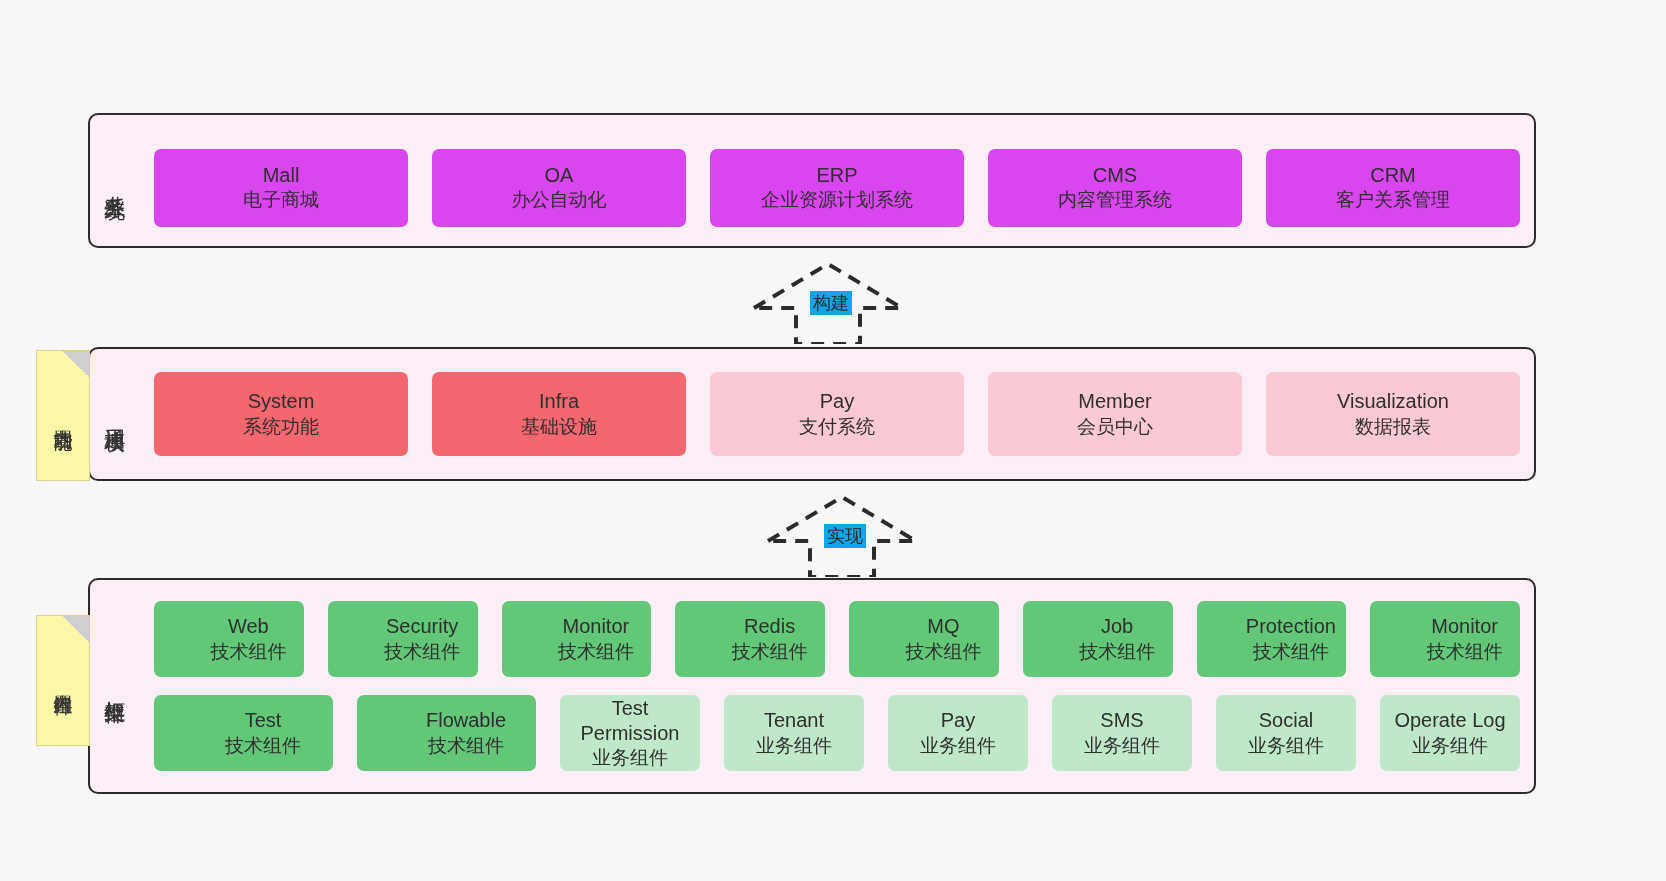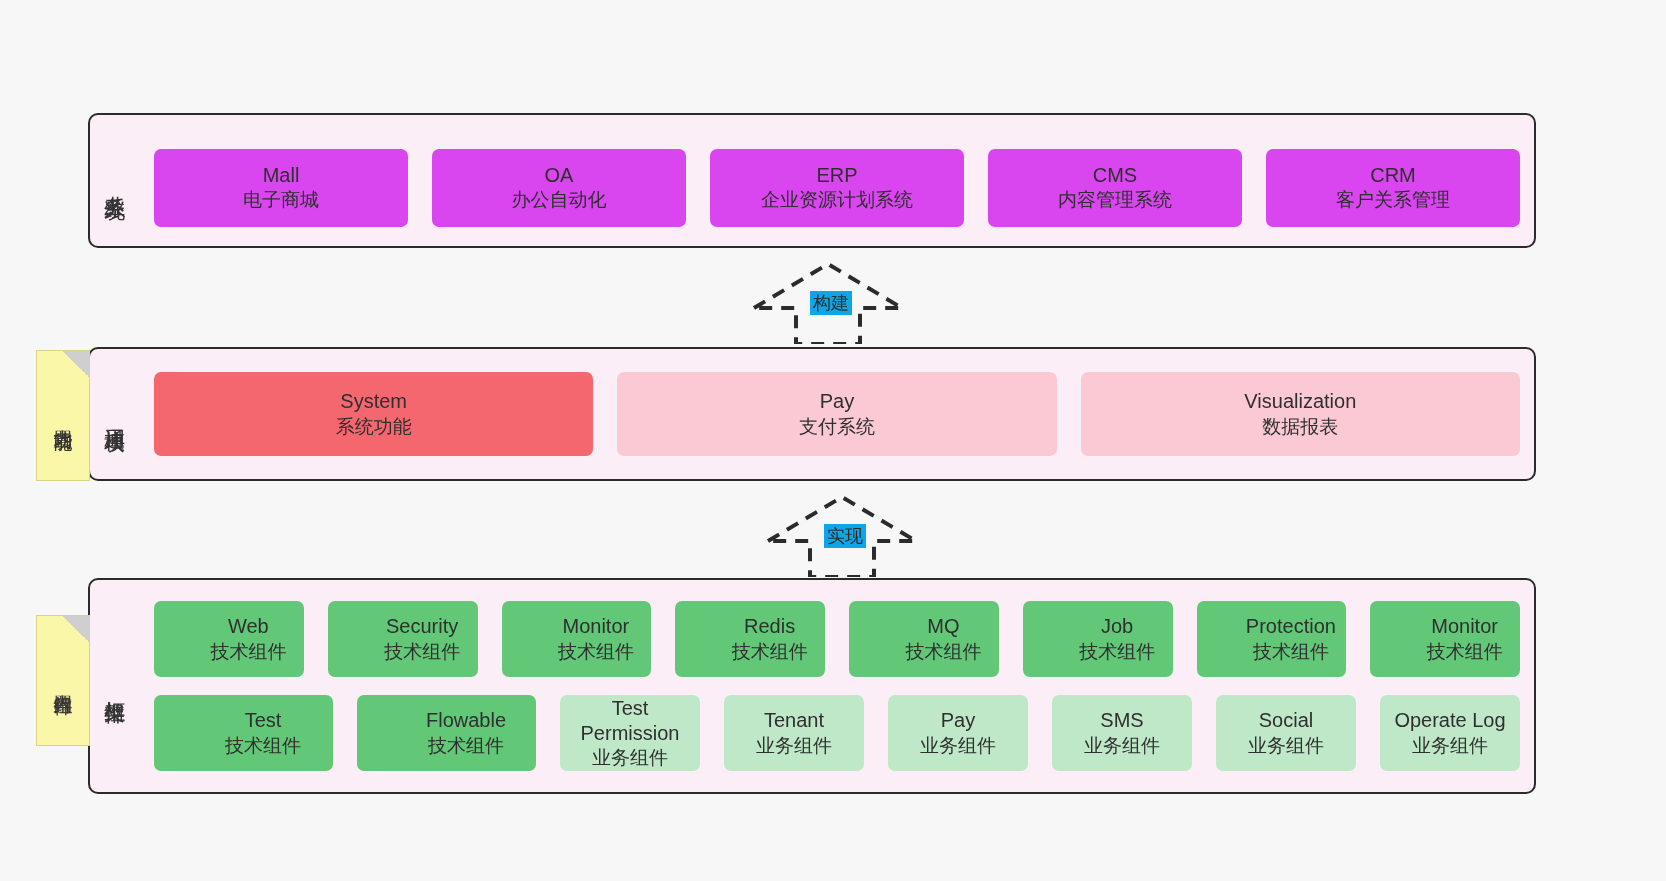--- a/index.html
+++ b/index.html
@@ -171,23 +171,31 @@
 </div>
 
 <div class="layer" id="layer-module">
   <div class="layer-title">通用模块</div>
   <div class="layer-body">
     <div class="row">
       <div class="card c-red h-mod">
         <span class="en">System</span>
         <span class="cn">系统功能</span>
       </div>
+      <div class="card c-red h-mod">
+        <span class="en">Infra</span>
+        <span class="cn">基础设施</span>
+      </div>
       <div class="card c-pink h-mod">
         <span class="en">Pay</span>
         <span class="cn">支付系统</span>
+      </div>
+      <div class="card c-pink h-mod">
+        <span class="en">Member</span>
+        <span class="cn">会员中心</span>
       </div>
       <div class="card c-pink h-mod">
         <span class="en">Visualization</span>
         <span class="cn">数据报表</span>
       </div>
     </div>
   </div>
 </div>
 
 <div class="arrow" id="arrow-impl">

